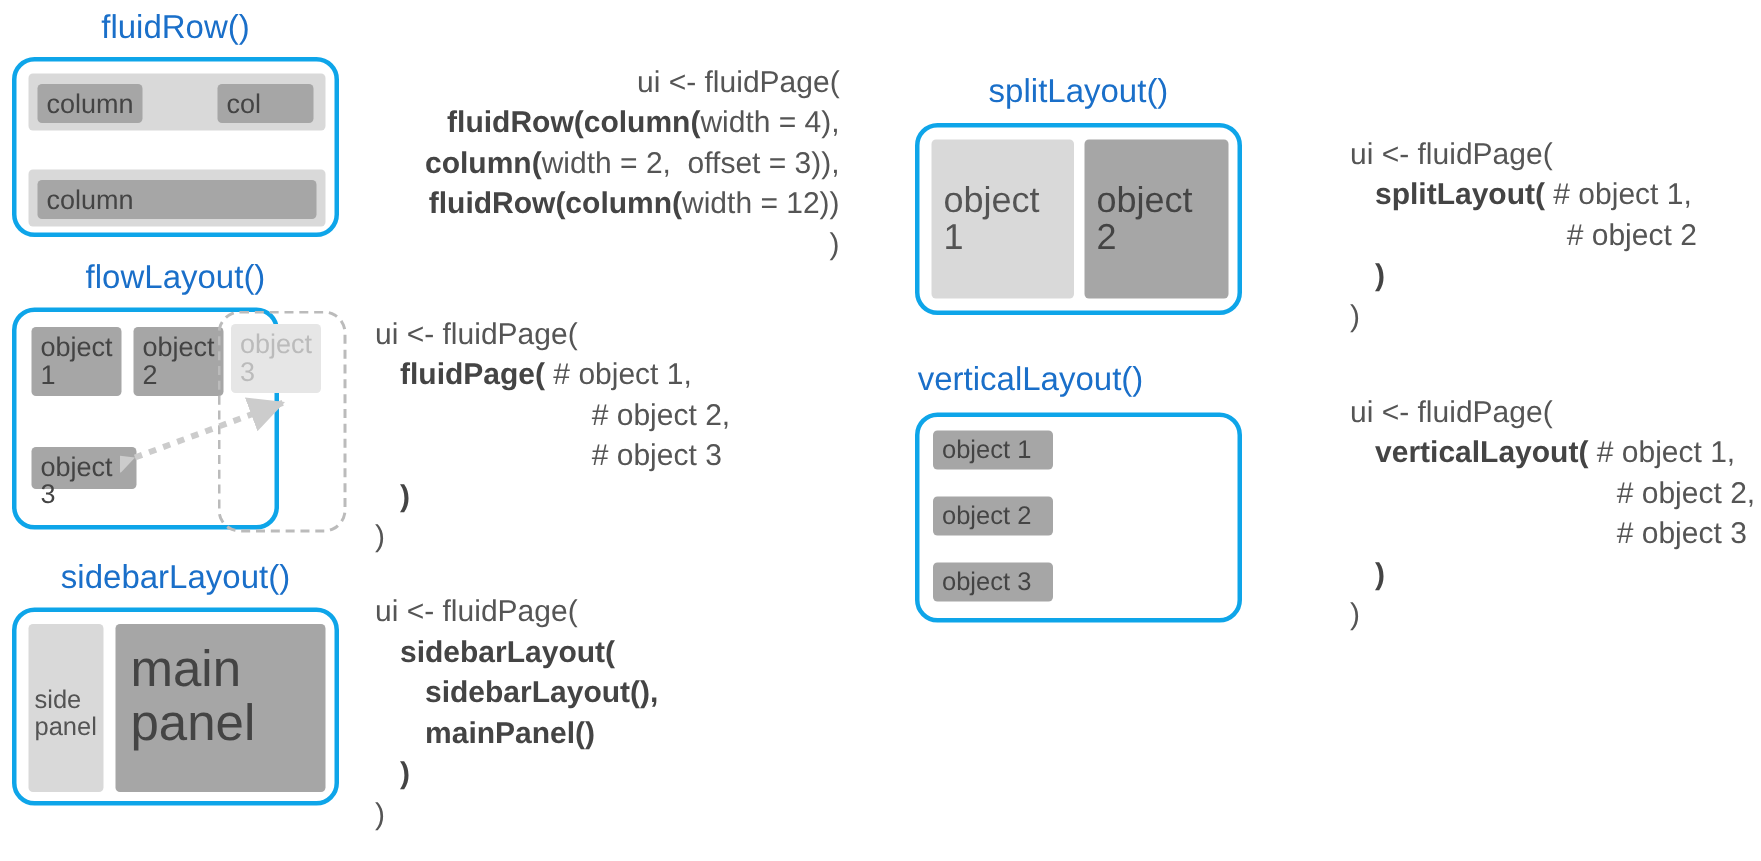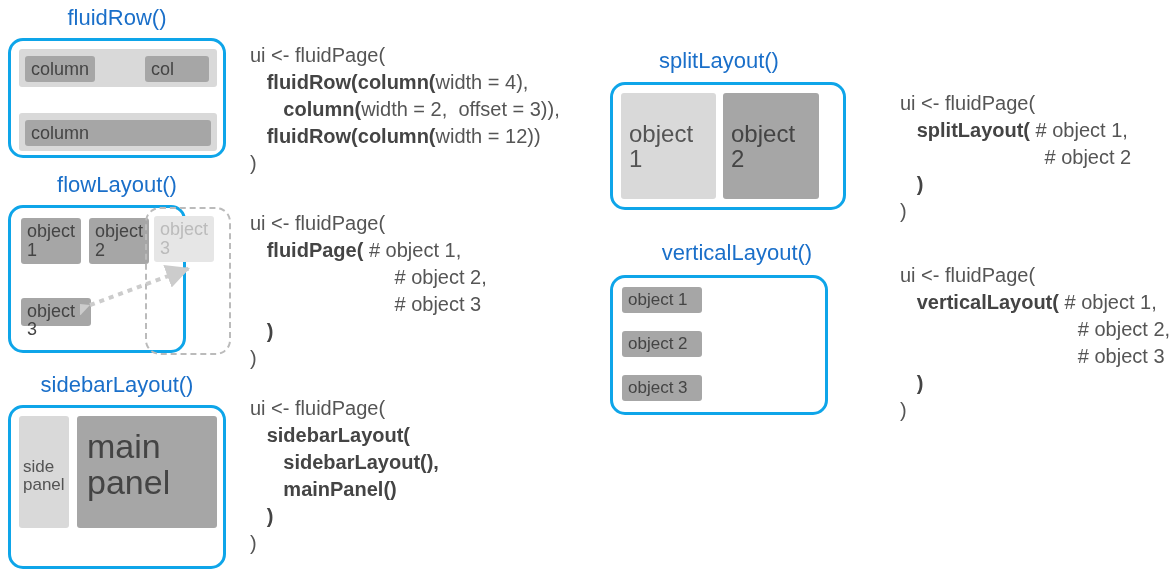--- a/index.html
+++ b/index.html
@@ -63,21 +63,21 @@
 <body>
 
 <div class="title" style="left:8px; top:5px; width:218px;">fluidRow()</div>
 <div class="panel" style="left:8px; top:38px; width:218px; height:120px;">
   <div class="lightbox" style="left:8px; top:8px; width:198px; height:38px; padding:0;"></div>
   <div class="darkbox" style="left:14px; top:15px; width:70px;">column</div>
   <div class="darkbox" style="left:134px; top:15px; width:64px;">col</div>
   <div class="lightbox" style="left:8px; top:72px; width:198px; height:38px; padding:0;"></div>
   <div class="darkbox" style="left:14px; top:79px; width:186px;">column</div>
 </div>
-<div class="code" style="left:250px; top:42px;"><span>ui &lt;- fluidPage(</span>
+<div class="code" style="left:250px; top:42px;text-align:right;"><span>ui &lt;- fluidPage(</span>
    <span class="b">fluidRow(column(</span><span>width = 4),</span>
       <span class="b">column(</span><span>width = 2,  offset = 3)),</span>
    <span class="b">fluidRow(column(</span><span>width = 12))</span>
 <span>)</span></div>
 
 <div class="title" style="left:8px; top:172px; width:218px;">flowLayout()</div>
 <div class="panel" style="left:8px; top:205px; width:178px; height:148px;">
   <div class="darkbox" style="left:10px; top:10px; width:60px; height:46px; line-height:1.05;">object 1</div>
   <div class="darkbox" style="left:78px; top:10px; width:60px; height:46px; line-height:1.05;">object 2</div>
   <div class="darkbox" style="left:10px; top:90px; width:70px; height:28px;">object 3</div>
@@ -93,43 +93,43 @@
   <line x1="10" y1="45" x2="110" y2="8" stroke="#ccc" stroke-width="4" stroke-dasharray="5,5" marker-end="url(#ah)" marker-start="url(#ah)"></line>
 </svg>
 <div class="code" style="left:250px; top:210px;"><span>ui &lt;- fluidPage(</span>
    <span class="b">fluidPage( </span><span># object 1,</span>
                           <span># object 2,</span>
                           <span># object 3</span>
    <span class="b">)</span>
 <span>)</span></div>
 
 <div class="title" style="left:8px; top:372px; width:218px;">sidebarLayout()</div>
-<div class="panel" style="left:8px; top:405px; width:218px; height:164px;">
+<div class="panel" style="left:8px; top:405px; width:218px; height:132px;">
   <div class="lightbox" style="left:8px; top:8px; width:50px; height:112px; padding:42px 4px; font-size:17px; line-height:1.05;"><span>side</span><br><span>panel</span></div>
   <div class="darkbox" style="left:66px; top:8px; width:140px; height:112px; padding:13px 10px; font-size:34px; line-height:1.05;"><span>main</span><br><span>panel</span></div>
 </div>
 <div class="code" style="left:250px; top:395px;"><span>ui &lt;- fluidPage(</span>
    <span class="b">sidebarLayout(</span>
       <span class="b">sidebarLayout(),</span>
       <span class="b">mainPanel()</span>
    <span class="b">)</span>
 <span>)</span></div>
 
 <div class="title" style="left:610px; top:48px; width:218px;">splitLayout()</div>
-<div class="panel" style="left:610px; top:82px; width:236px; height:128px;">
+<div class="panel" style="left:610px; top:82px; width:218px; height:128px;">
   <div class="lightbox" style="left:8px; top:8px; width:95px; height:106px; padding:28px 8px; font-size:24px; line-height:1.05;"><span>object</span><br><span>1</span></div>
   <div class="darkbox" style="left:110px; top:8px; width:96px; height:106px; padding:28px 8px; font-size:24px; line-height:1.05;"><span>object</span><br><span>2</span></div>
 </div>
 <div class="code" style="left:900px; top:90px;"><span>ui &lt;- fluidPage(</span>
    <span class="b">splitLayout( </span><span># object 1,</span>
                           <span># object 2</span>
    <span class="b">)</span>
 <span>)</span></div>
 
-<div class="title" style="left:628px; top:240px; width:218px;">verticalLayout()</div>
+<div class="title" style="left:578px; top:240px; width:218px;">verticalLayout()</div>
 <div class="panel" style="left:610px; top:275px; width:218px; height:140px;">
   <div class="darkbox" style="left:9px; top:9px; width:80px; height:26px; font-size:17px;">object 1</div>
   <div class="darkbox" style="left:9px; top:53px; width:80px; height:26px; font-size:17px;">object 2</div>
   <div class="darkbox" style="left:9px; top:97px; width:80px; height:26px; font-size:17px;">object 3</div>
 </div>
 <div class="code" style="left:900px; top:262px;"><span>ui &lt;- fluidPage(</span>
    <span class="b">verticalLayout( </span><span># object 1,</span>
                                 <span># object 2,</span>
                                 <span># object 3</span>
    <span class="b">)</span>

